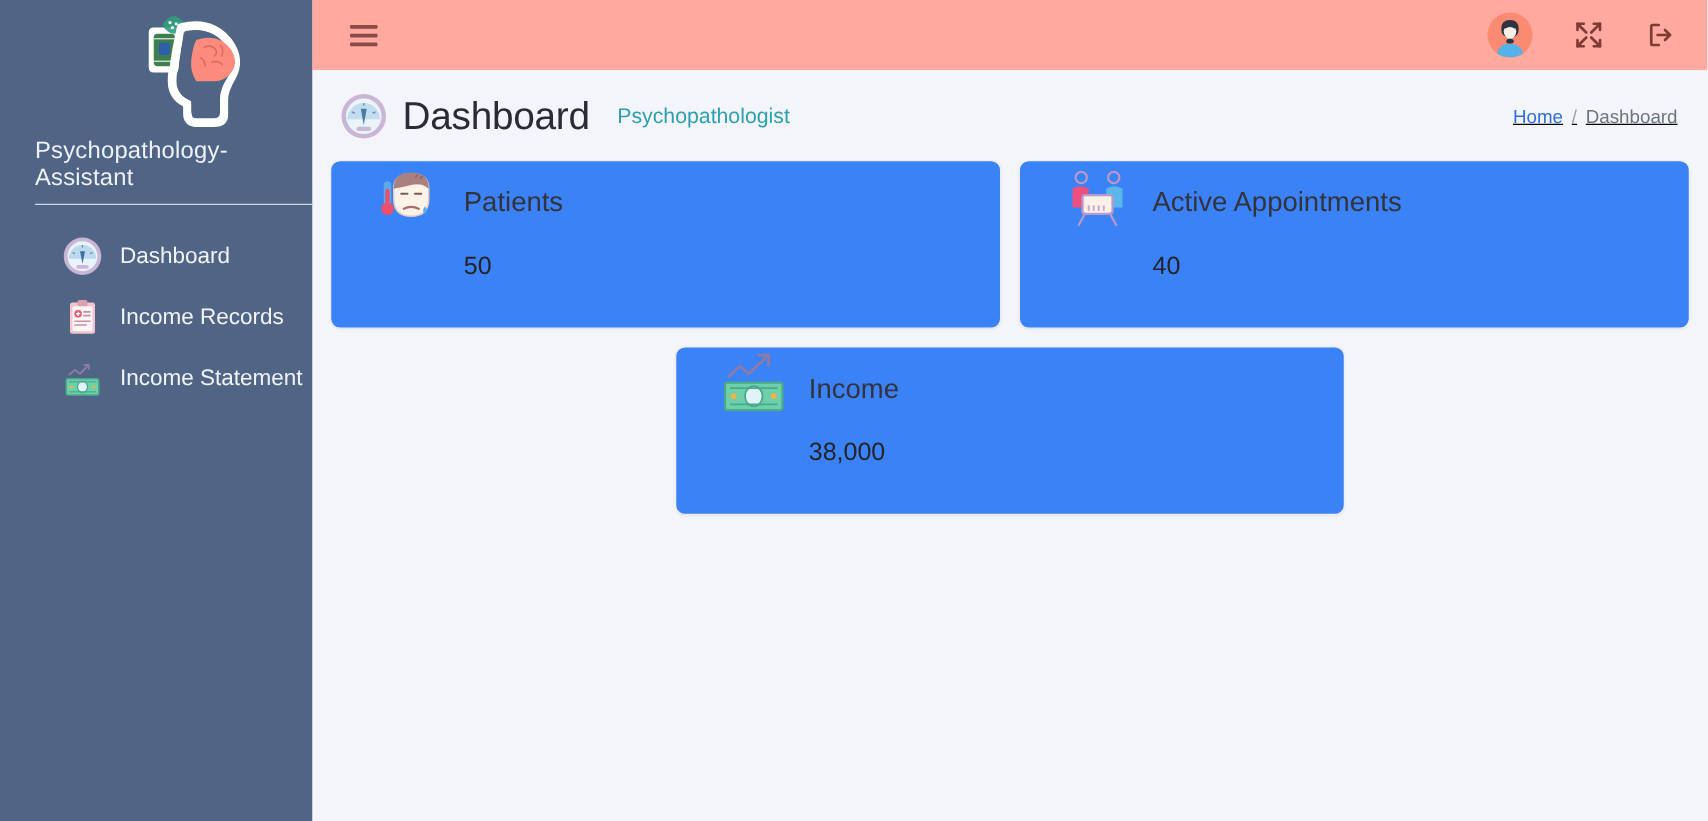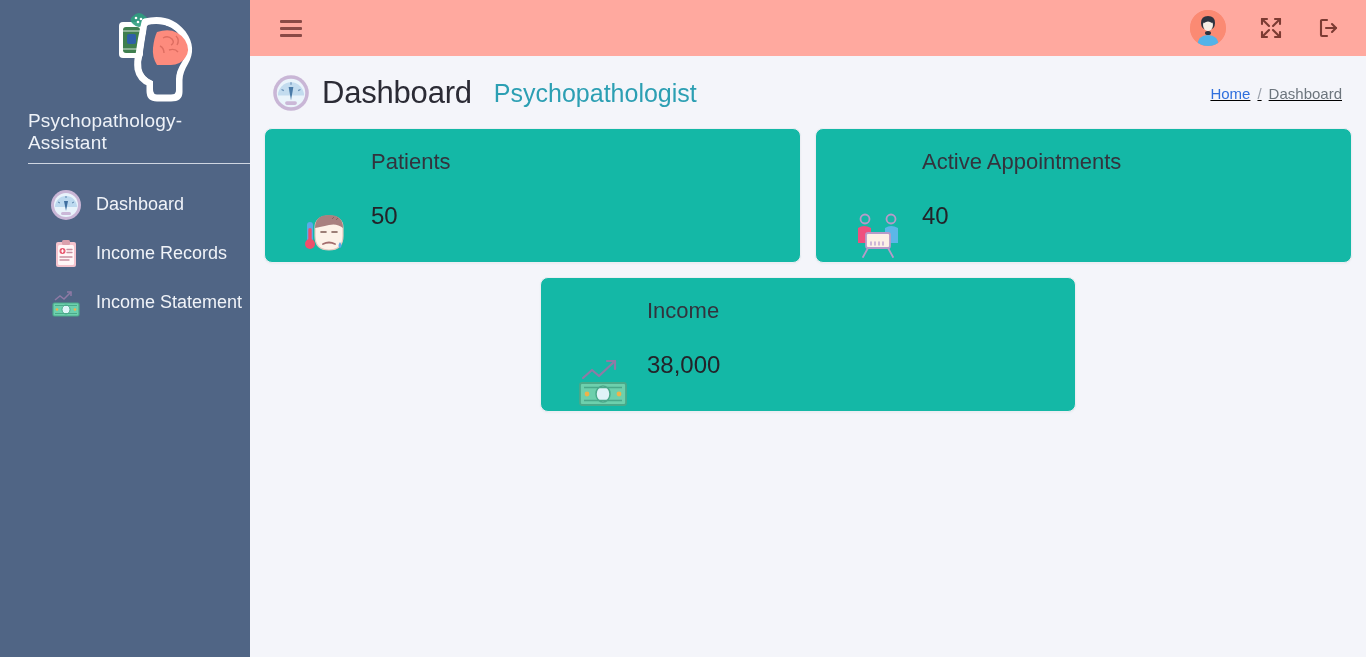--- a/index.html
+++ b/index.html
@@ -91,55 +91,55 @@
     display: flex; align-items: center;
     padding: 18px 16px 16px 14px;
   }
   .page-title-wrap { display: flex; align-items: center; gap: 12px; padding-left: 8px; }
   .page-icon { width: 38px; height: 38px; }
   .page-title {
     font-size: 31px; color: #2b2b35; font-weight: 400;
     letter-spacing: -.2px;
   }
   .page-subtitle {
-    font-size: 25px; color: #2c9fb3; font-weight: 400;
+    font-size: 17px; color: #2c9fb3; font-weight: 400;
     margin-left: 10px;
   }
   .breadcrumb {
     margin-left: auto;
     display: flex; align-items: center; gap: 7px;
     font-size: 15px; padding-right: 8px; text-decoration: underline;
   }
   .bc-link { color: #2f6fdd; cursor: pointer; }
   .bc-sep { color: #9aa0ab; }
   .bc-current { color: #6c757d; }
 
   .cards-area { padding: 0 14px; }
   .cards-row { display: flex; gap: 14px; }
   .card {
-    background: #14b8a6;
+    background: #3b82f6;
     border: 1px solid #eceef3;
     border-radius: 8px;
     box-shadow: 0 1px 2px rgba(40,50,80,.045);
     height: 135px;
-    display: flex; align-items: flex-end;
+    display: flex; align-items: flex-start;
     padding: 0 16px;
     position: relative;
   }
   .card-wide { flex: 1 1 0; }
   .card-icon {
     width: 56px; height: 56px; flex: 0 0 56px;
     margin-right: 16px; margin-left: 18px;
     position: relative;
   }
   .card-label {
     font-size: 22px; color: #33333d; font-weight: 400;
     margin-bottom: 22px;
   }
-  .card-value { font-size: 24px; color: #232329; font-weight: 400; }
+  .card-value { font-size: 20px; color: #232329; font-weight: 400; }
   .row-center { display: flex; justify-content: center; margin-top: 14px; }
   .card-center { width: 536px; }
 
   
   .card-text-abs { position: relative; flex: 1; height: 100%; }
   .card-text-abs .card-label {
     position: absolute; top: 20px; left: 0; margin: 0;
   }
   .card-text-abs .card-value {
     position: absolute; top: 73px; left: 0;

